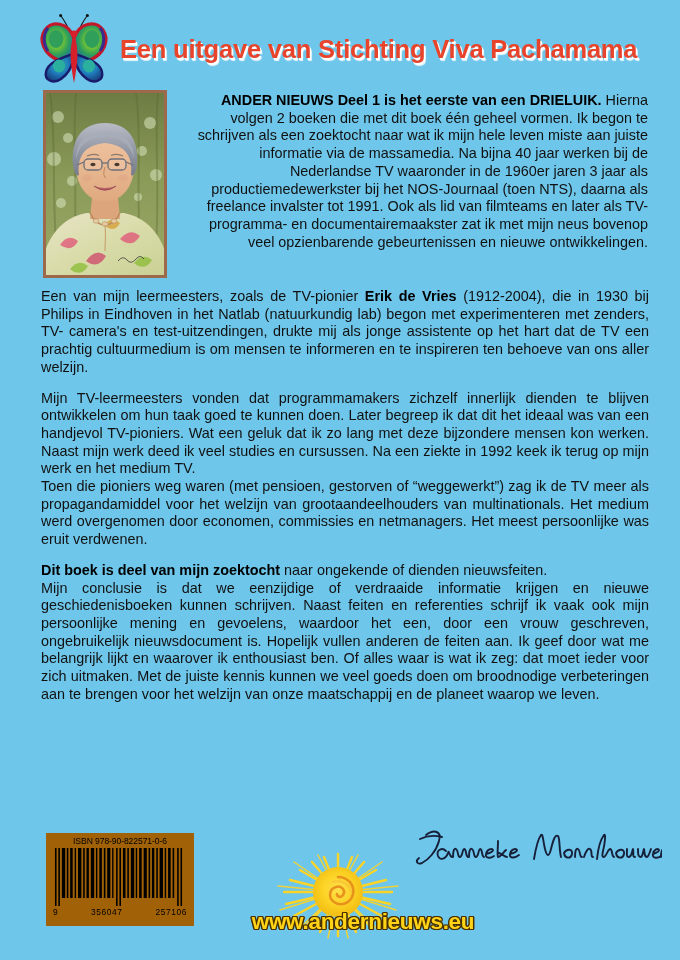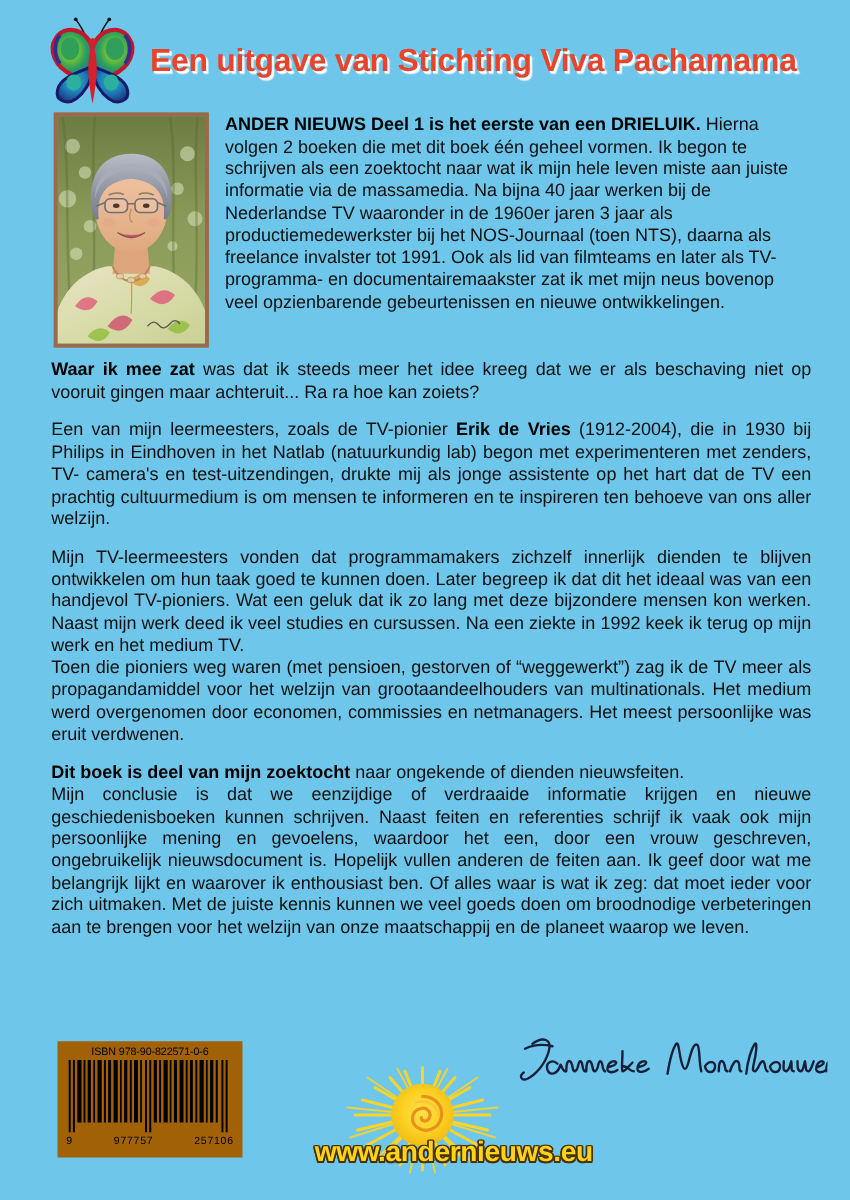--- a/index.html
+++ b/index.html
@@ -81,21 +81,21 @@
   }
   p.txt {
     margin: 0 0 13px 0;
     font-size: 14.4px;
     line-height: 17.7px;
     color: #111111;
     text-align: justify;
     text-justify: inter-word;
   }
   p.txt.tight { margin-bottom: 0; }
-  p.txt.nojust { text-align: left; }
+  p.txt.nojust { text-align: right; }
   b.strong { font-weight: bold; color: #000; }
 
   
   .isbn-box {
     position: absolute;
     left: 46px;
     top: 833px;
     width: 148px;
     height: 93px;
     background: #a16207;
@@ -316,21 +316,20 @@
       </svg>
     </div>
   </div>
 
   <div class="intro-block">
     <p class="txt nojust"><b class="strong">ANDER NIEUWS Deel 1 is het eerste van een DRIELUIK.</b><span> Hierna volgen 2 boeken die met dit boek één geheel vormen. Ik begon te schrijven als een zoektocht naar wat ik mijn hele leven miste aan juiste informatie via de massamedia. Na bijna 40 jaar werken bij de Nederlandse TV waaronder in de 1960er jaren 3 jaar als productiemedewerkster bij het NOS-Journaal (toen NTS), daarna als freelance invalster tot 1991. Ook als lid van filmteams en later als TV-programma- en documentairemaakster zat ik met mijn neus bovenop veel opzienbarende gebeurtenissen en nieuwe ontwikkelingen.</span></p>
   </div>
 
   <div class="body-block">
 
-    <p class="txt"><b class="strong">Waar ik mee zat</b><span> was dat ik steeds meer het idee kreeg dat we er als beschaving niet op vooruit gingen maar achteruit... Ra ra hoe kan zoiets?</span></p>
 
     <p class="txt"><span>Een van mijn leermeesters, zoals de TV-pionier </span><b class="strong">Erik de Vries</b><span> (1912-2004), die in 1930 bij Philips in Eindhoven in het Natlab (natuurkundig lab) begon met experimenteren met zenders, TV- camera's en test-uitzendingen, drukte mij als jonge assistente op het hart dat de TV een prachtig cultuurmedium is om mensen te informeren en te inspireren ten behoeve van ons aller welzijn.</span></p>
 
     <p class="txt tight"><span>Mijn TV-leermeesters vonden dat programmamakers zichzelf innerlijk dienden te blijven ontwikkelen om hun taak goed te kunnen doen. Later begreep ik dat dit het ideaal was van een handjevol TV-pioniers. Wat een geluk dat ik zo lang met deze bijzondere mensen kon werken. Naast mijn werk deed ik veel studies en cursussen. Na een ziekte in 1992 keek ik terug op mijn werk en het medium TV.</span></p>
 
     <p class="txt"><span>Toen die pioniers weg waren (met pensioen, gestorven of “weggewerkt”) zag ik de TV meer als propagandamiddel voor het welzijn van grootaandeelhouders van multinationals. Het medium werd overgenomen door economen, commissies en netmanagers. Het meest persoonlijke was eruit verdwenen.</span></p>
 
     <p class="txt tight"><b class="strong">Dit boek is deel van mijn zoektocht</b><span> naar ongekende of dienden nieuwsfeiten.</span></p>
 
     <p class="txt"><span>Mijn conclusie is dat we eenzijdige of verdraaide informatie krijgen en nieuwe geschiedenisboeken kunnen schrijven. Naast feiten en referenties schrijf ik vaak ook mijn persoonlijke mening en gevoelens, waardoor het een, door een vrouw geschreven, ongebruikelijk nieuwsdocument is. Hopelijk vullen anderen de feiten aan. Ik geef door wat me belangrijk lijkt en waarover ik enthousiast ben. Of alles waar is wat ik zeg: dat moet ieder voor zich uitmaken. Met de juiste kennis kunnen we veel goeds doen om broodnodige verbeteringen aan te brengen voor het welzijn van onze maatschappij en de planeet waarop we leven.</span></p>
@@ -371,21 +370,21 @@
           <rect x="113.4" y="0" width="1.4" height="50"></rect>
           <rect x="116.8" y="0" width="2.6" height="50"></rect>
           <rect x="121.4" y="0" width="1.6" height="50"></rect>
           <rect x="126" y="0" width="1.6" height="58"></rect>
           <rect x="129.4" y="0" width="1.6" height="58"></rect>
         </g>
       </svg>
     </div>
     <div class="isbn-digits">
       <span>9</span>
-      <span>977757</span>
+      <span>356047</span>
       <span>257106</span>
     </div>
   </div>
 
   <div class="signature" title="Janneke Monshouwer">
     <svg viewBox="0 0 250 52" width="250" height="52" aria-hidden="true">
       <g fill="none" stroke="#17203a" stroke-width="1.9" stroke-linecap="round" stroke-linejoin="round">
 
         <path d="M14,12 C22,6 30,8 27,18 C24,29 16,37 10,40 C5,42 3,38 7,35"></path>
         <path d="M8,16 C14,13 22,12 30,14"></path>

